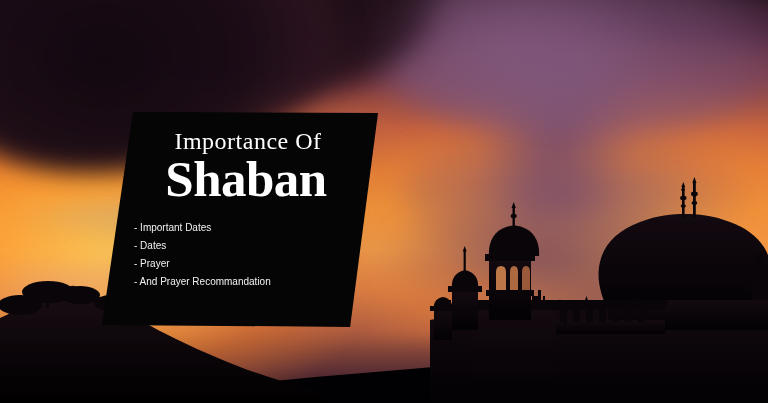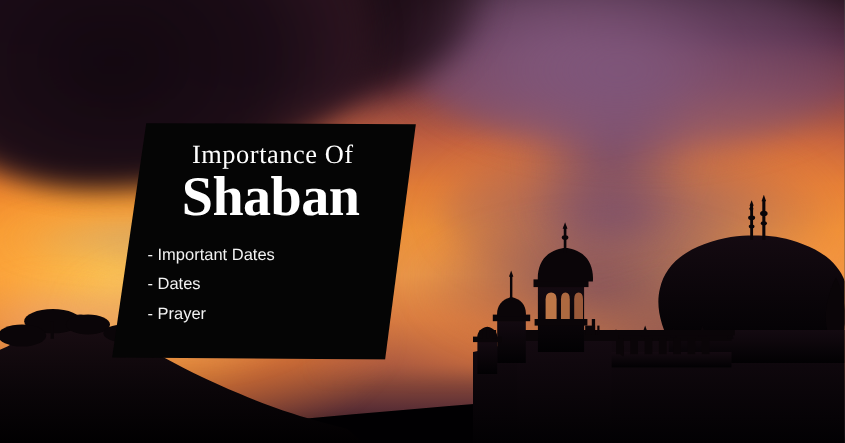--- a/index.html
+++ b/index.html
@@ -134,21 +134,21 @@
     letter-spacing:-0.5px;
     text-align:center;
     margin:-1px 0 0 2px;
   }
   .bullets{
     list-style:none;
     margin:14px 0 0 2px;
     padding:0;
     color:#f2f2f2;
     font-family:"Liberation Sans", sans-serif;
-    font-size:15px;
+    font-size:10px;
     line-height:1.78;
   }
   .bullets li{white-space:nowrap;}
 </style>
 </head>
 <body>
 
 <div class="banner">
 
   <div class="sky-base"></div>
@@ -308,17 +308,18 @@
   </svg>
 
   <div class="panel">
     <div class="panel-inner">
       <div class="title-sm">Importance Of</div>
       <div class="title-lg">Shaban</div>
       <ul class="bullets">
         <li>- Important Dates</li>
         <li>- Dates</li>
         <li>- Prayer</li>
+        <li>- And Prayer Recommandation</li>
       </ul>
     </div>
   </div>
 
 </div>
 
 </body></html>

